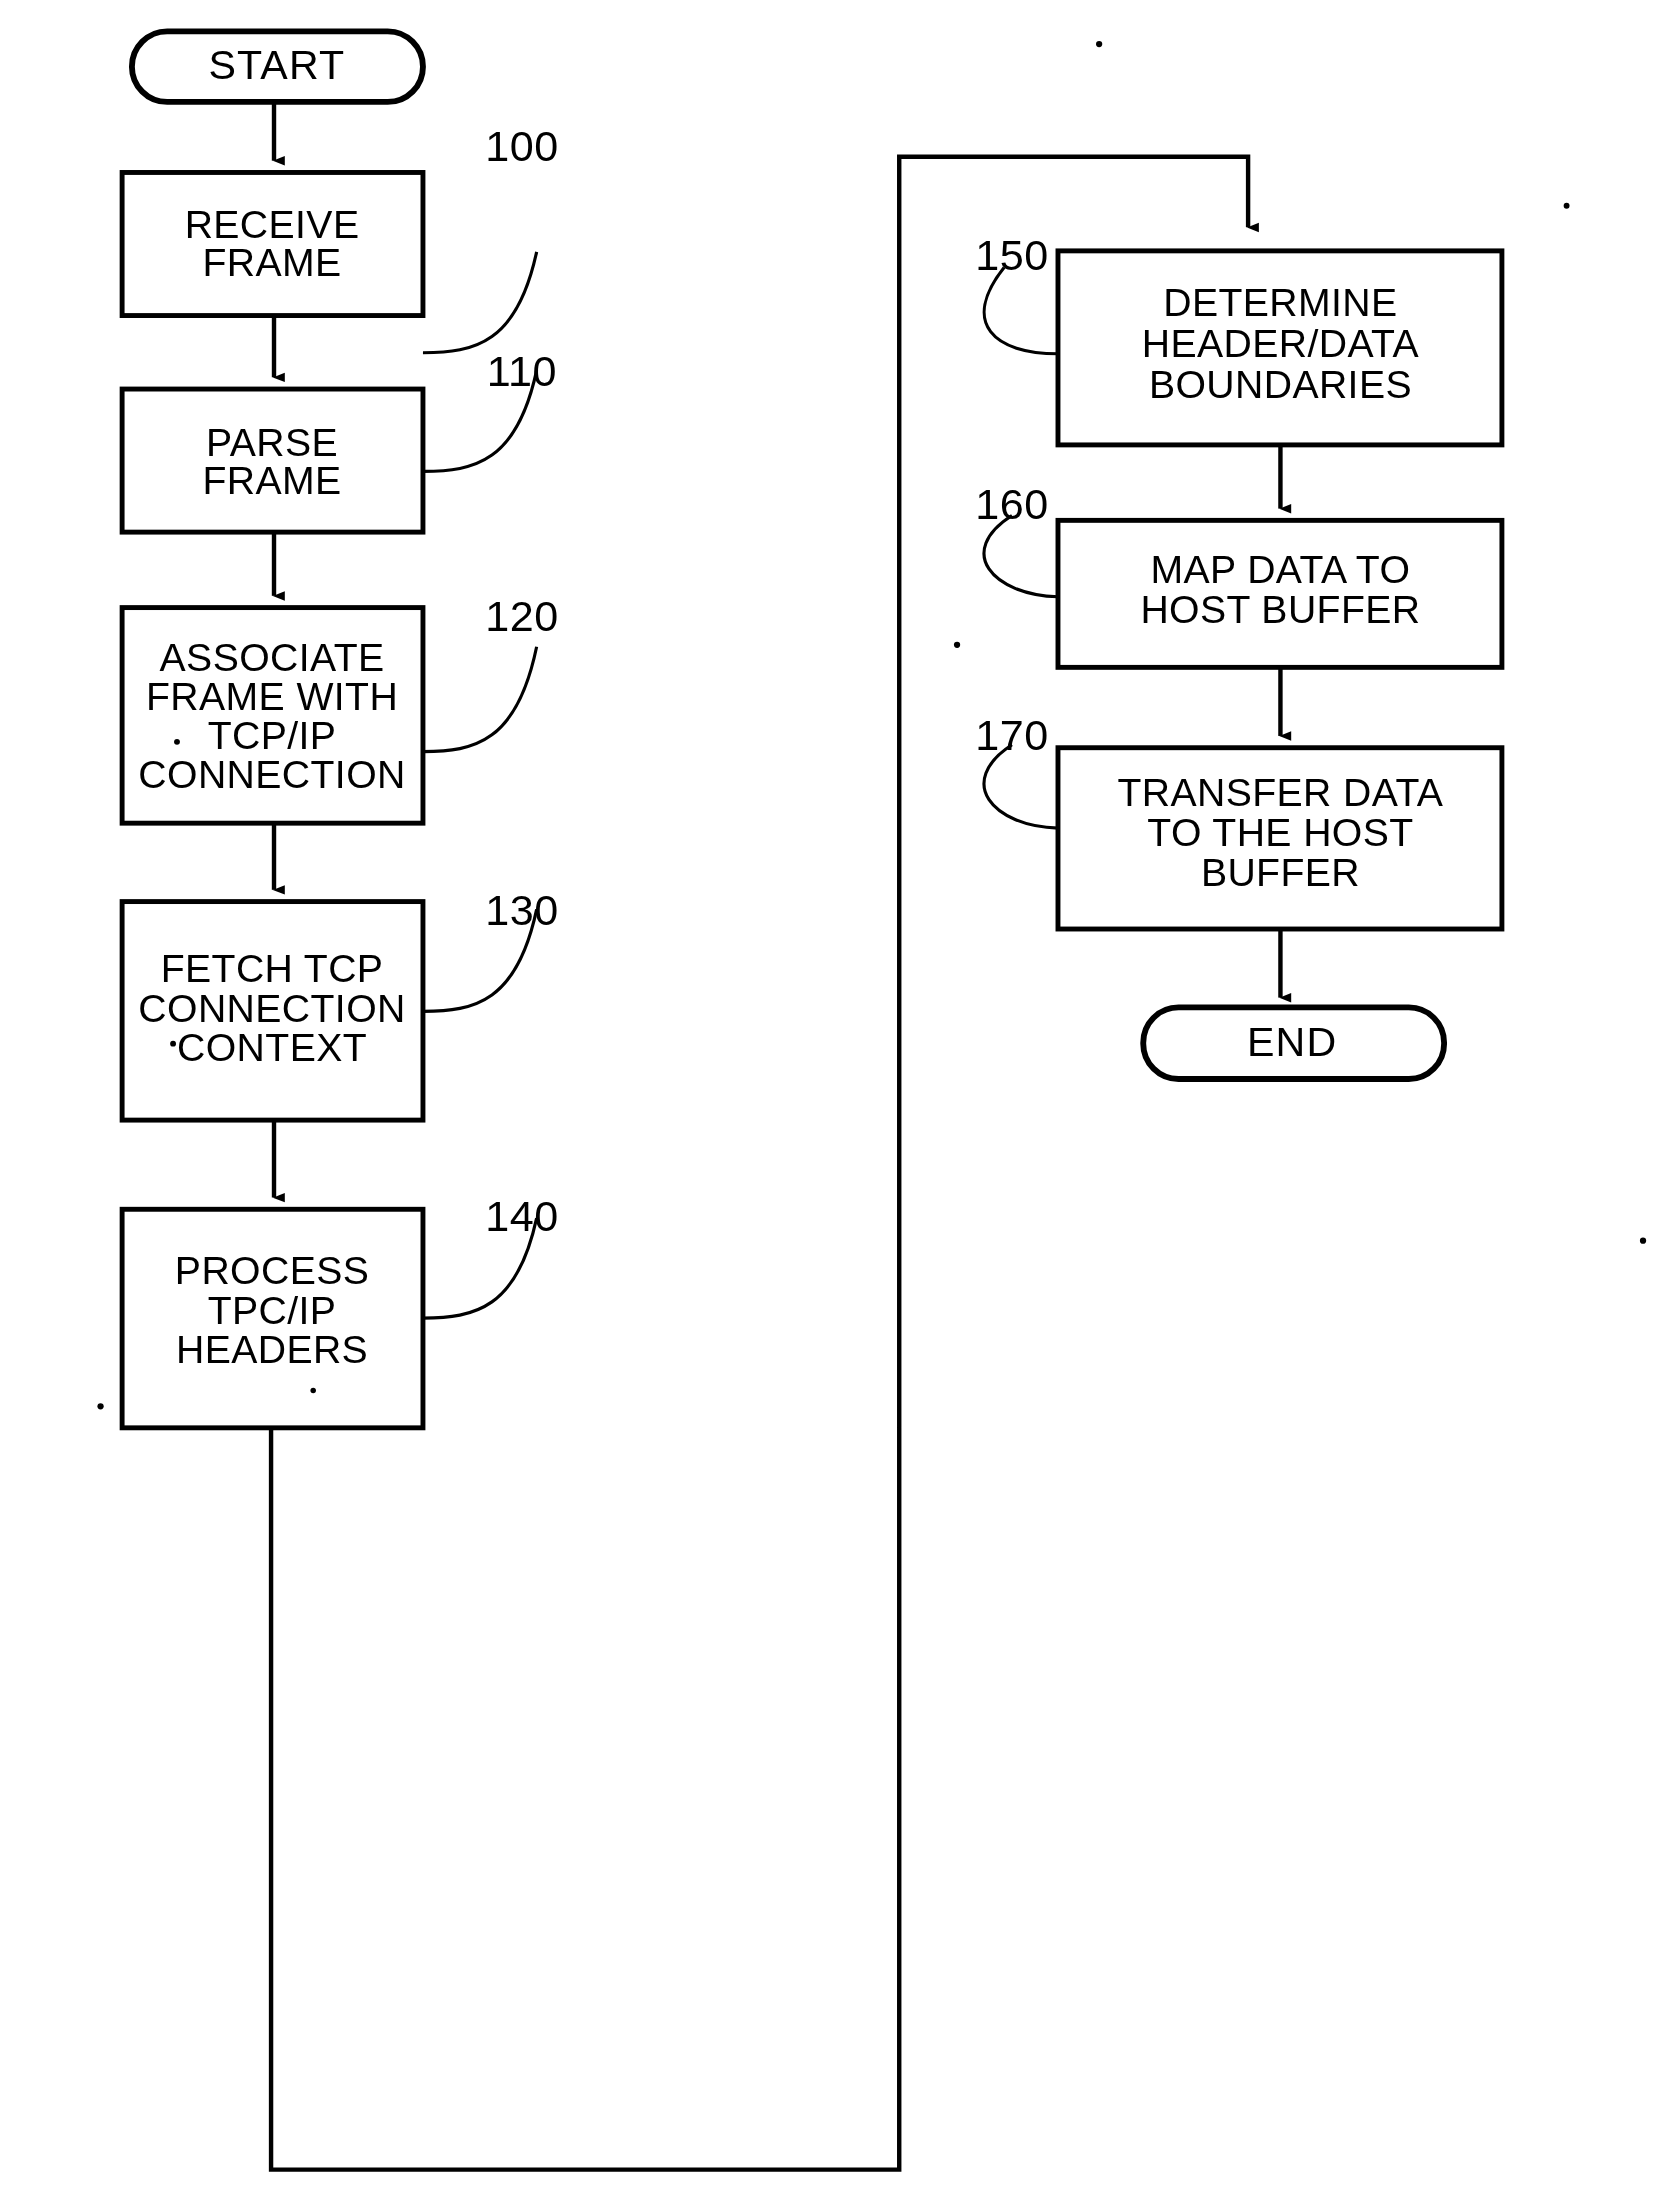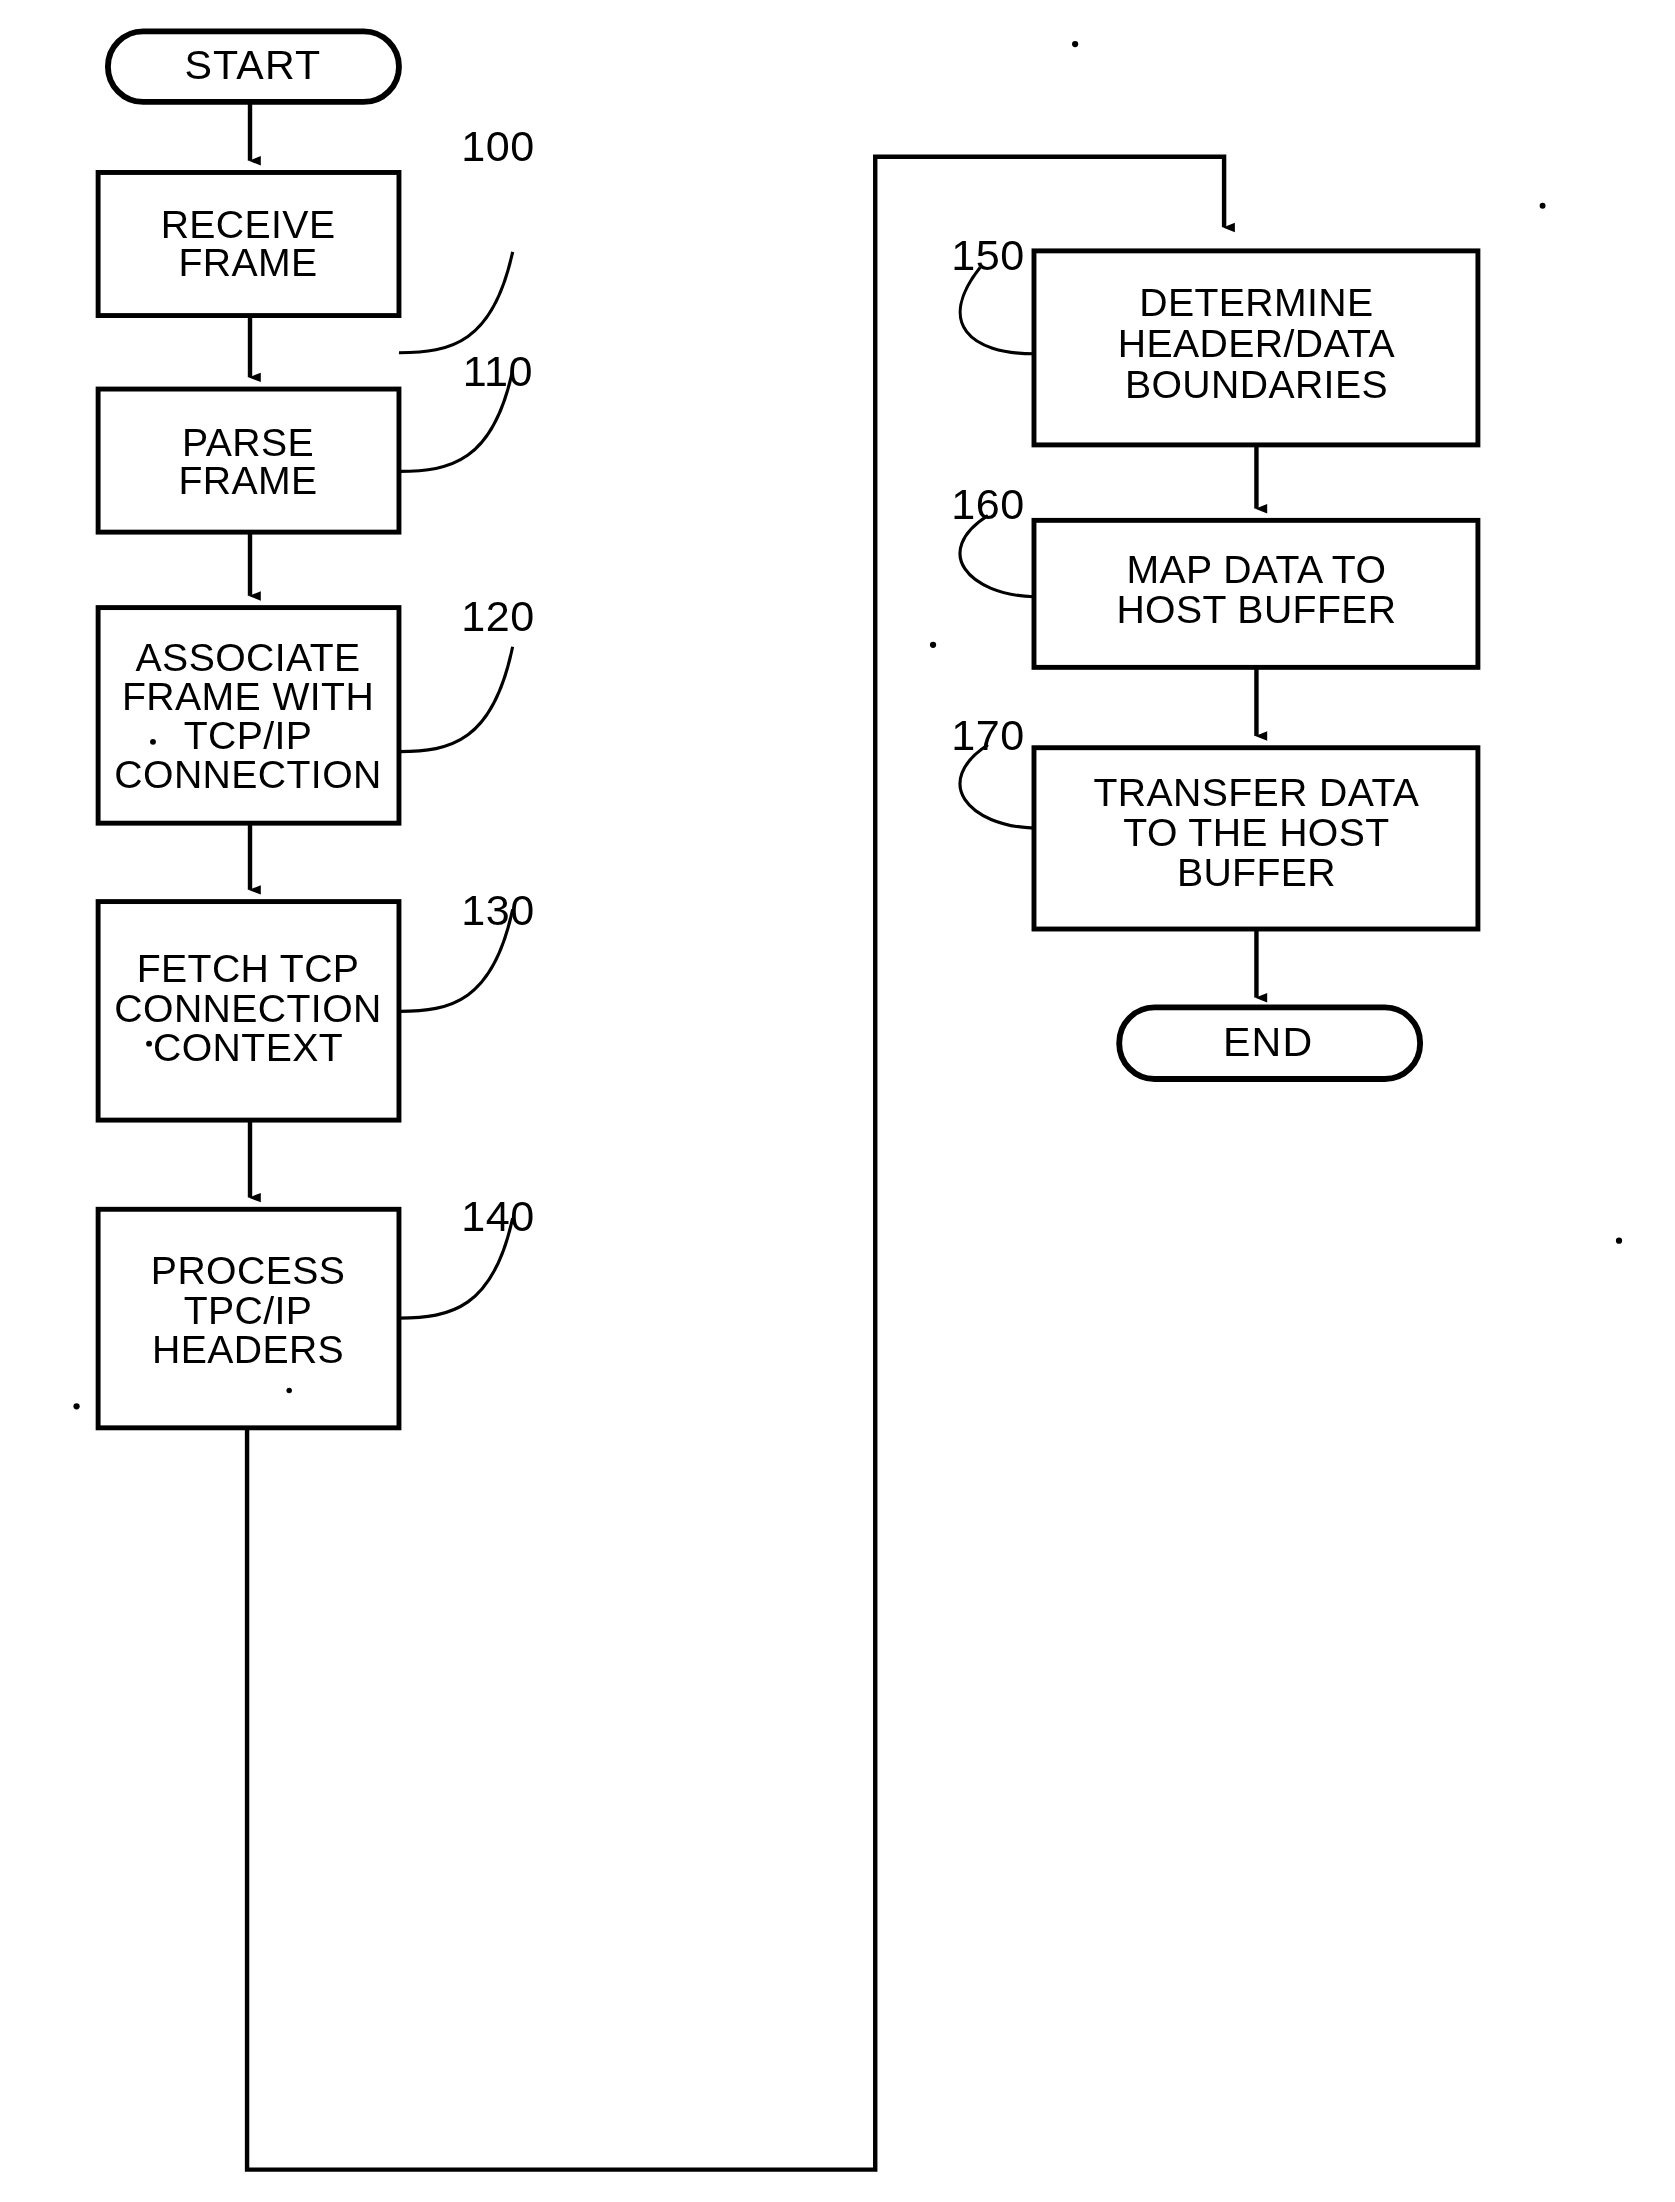--- a/index.html
+++ b/index.html
@@ -12,20 +12,21 @@
     width: 1675px;
     height: 2202px;
     font-family: "Liberation Sans", sans-serif;
     overflow: hidden;
   }
   #figure-root {
     position: relative;
     width: 1487px;
     height: 2202px;
     background: #ffffff;
+    margin-left: 24px;
   }
   svg#flowchart-svg {
     position: absolute;
     top: 0;
     left: 0;
     width: 1675px;
     height: 2202px;
     display: block;
   }
   .node-shape {

